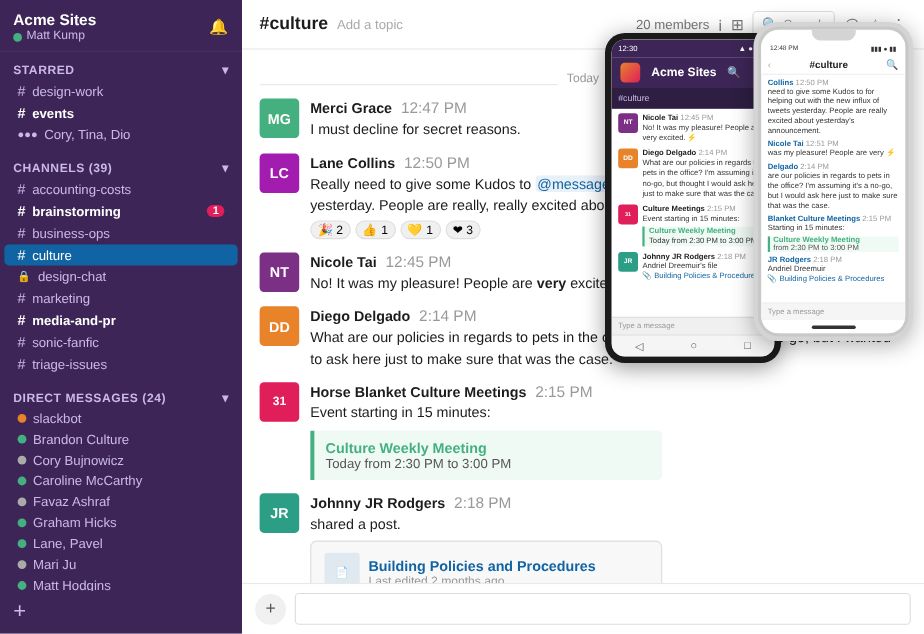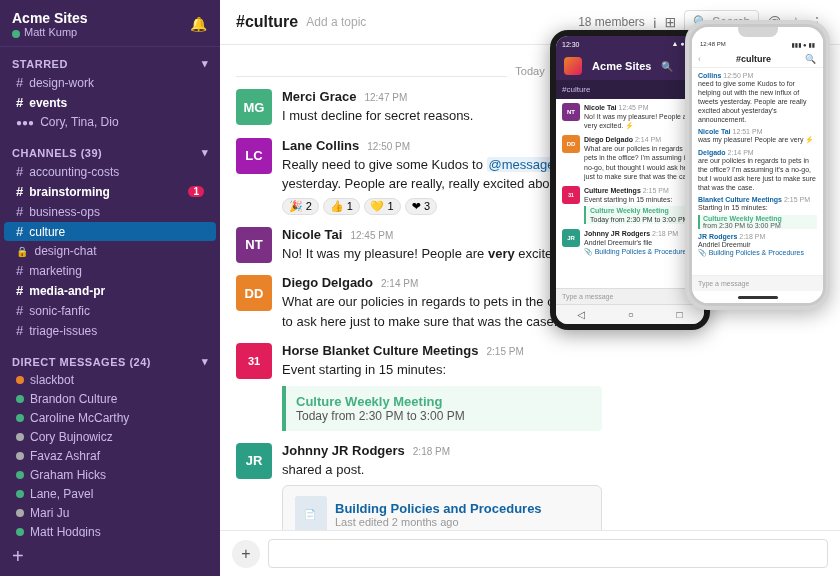--- a/index.html
+++ b/index.html
@@ -53,21 +53,21 @@
     .avatar.green { background: #44b080; }
     .avatar.blue { background: #a21caf; }
     .avatar.orange { background: #e8832a; }
     .avatar.purple { background: #7c3085; }
     .avatar.teal { background: #2c9e85; }
     .avatar.red { background: #e01e5a; }
 
     .message-content { flex: 1; }
     .message-header { display: flex; align-items: baseline; gap: 8px; margin-bottom: 2px; }
     .message-author { font-weight: 700; font-size: 13px; color: #1d1c1d; }
-    .message-time { font-size: 10px; color: #999; }
+    .message-time { font-size: 14px; color: #999; }
     .message-text { font-size: 13px; color: #1d1c1d; line-height: 1.5; }
     .mention { color: #1164a3; background: #e8f0f8; border-radius: 3px; padding: 0 2px; }
     .bold { font-weight: 700; }
     .reactions { display: flex; gap: 4px; margin-top: 4px; }
     .reaction { background: #f0f0f0; border: 1px solid #ddd; border-radius: 12px; padding: 1px 6px; font-size: 11px; cursor: pointer; }
 
     .file-attachment { border: 1px solid #ddd; border-radius: 6px; padding: 10px 12px; margin-top: 6px; max-width: 320px; background: #f8f8f8; }
     .file-header { display: flex; align-items: center; gap: 8px; margin-bottom: 6px; }
     .file-icon { width: 32px; height: 36px; background: #e0e8f0; border-radius: 3px; display: flex; align-items: center; justify-content: center; font-size: 10px; color: #555; }
     .file-name { font-weight: 600; font-size: 13px; color: #1164a3; }
@@ -212,26 +212,26 @@
         </div>
         <div class="sidebar-item">
           <span class="dm-avatar" style="background:#e8832a;"></span>
           <span class="dm-name">slackbot</span>
         </div>
         <div class="sidebar-item">
           <span class="dm-avatar" style="background:#44b080;"></span>
           <span class="dm-name">Brandon Culture</span>
         </div>
         <div class="sidebar-item">
+          <span class="dm-avatar" style="background:#aaa;"></span>
+          <span class="dm-name">Cory Bujnowicz</span>
+        </div>
+        <div class="sidebar-item">
           <span class="dm-avatar" style="background:#44b080;"></span>
           <span class="dm-name">Caroline McCarthy</span>
-        </div>
-        <div class="sidebar-item">
-          <span class="dm-avatar" style="background:#aaa;"></span>
-          <span class="dm-name">Cory Bujnowicz</span>
         </div>
         <div class="sidebar-item">
           <span class="dm-avatar" style="background:#aaa;"></span>
           <span class="dm-name">Favaz Ashraf</span>
         </div>
         <div class="sidebar-item">
           <span class="dm-avatar" style="background:#44b080;"></span>
           <span class="dm-name">Graham Hicks</span>
         </div>
         <div class="sidebar-item">
@@ -253,21 +253,21 @@
     <div class="add-button">+</div>
   </div>
 
   <div class="main">
     <div class="chat-header">
       <div class="chat-header-left">
         <span class="channel-name">#culture</span>
         <span class="add-topic">Add a topic</span>
       </div>
       <div class="header-icons">
-        <span style="font-size:12px;color:#777;">18 members</span>
+        <span style="font-size:12px;color:#777;">20 members</span>
         <span style="font-size:14px;color:#777;">ℹ</span>
         <span style="font-size:14px;color:#777;">⊞</span>
         <div class="search-box">
           <span style="font-size:12px;">🔍</span>
           <span>Search</span>
         </div>
         <span style="font-size:14px;color:#777;">@</span>
         <span style="font-size:14px;color:#777;">☆</span>
         <span style="font-size:14px;color:#777;">⋮</span>
       </div>

